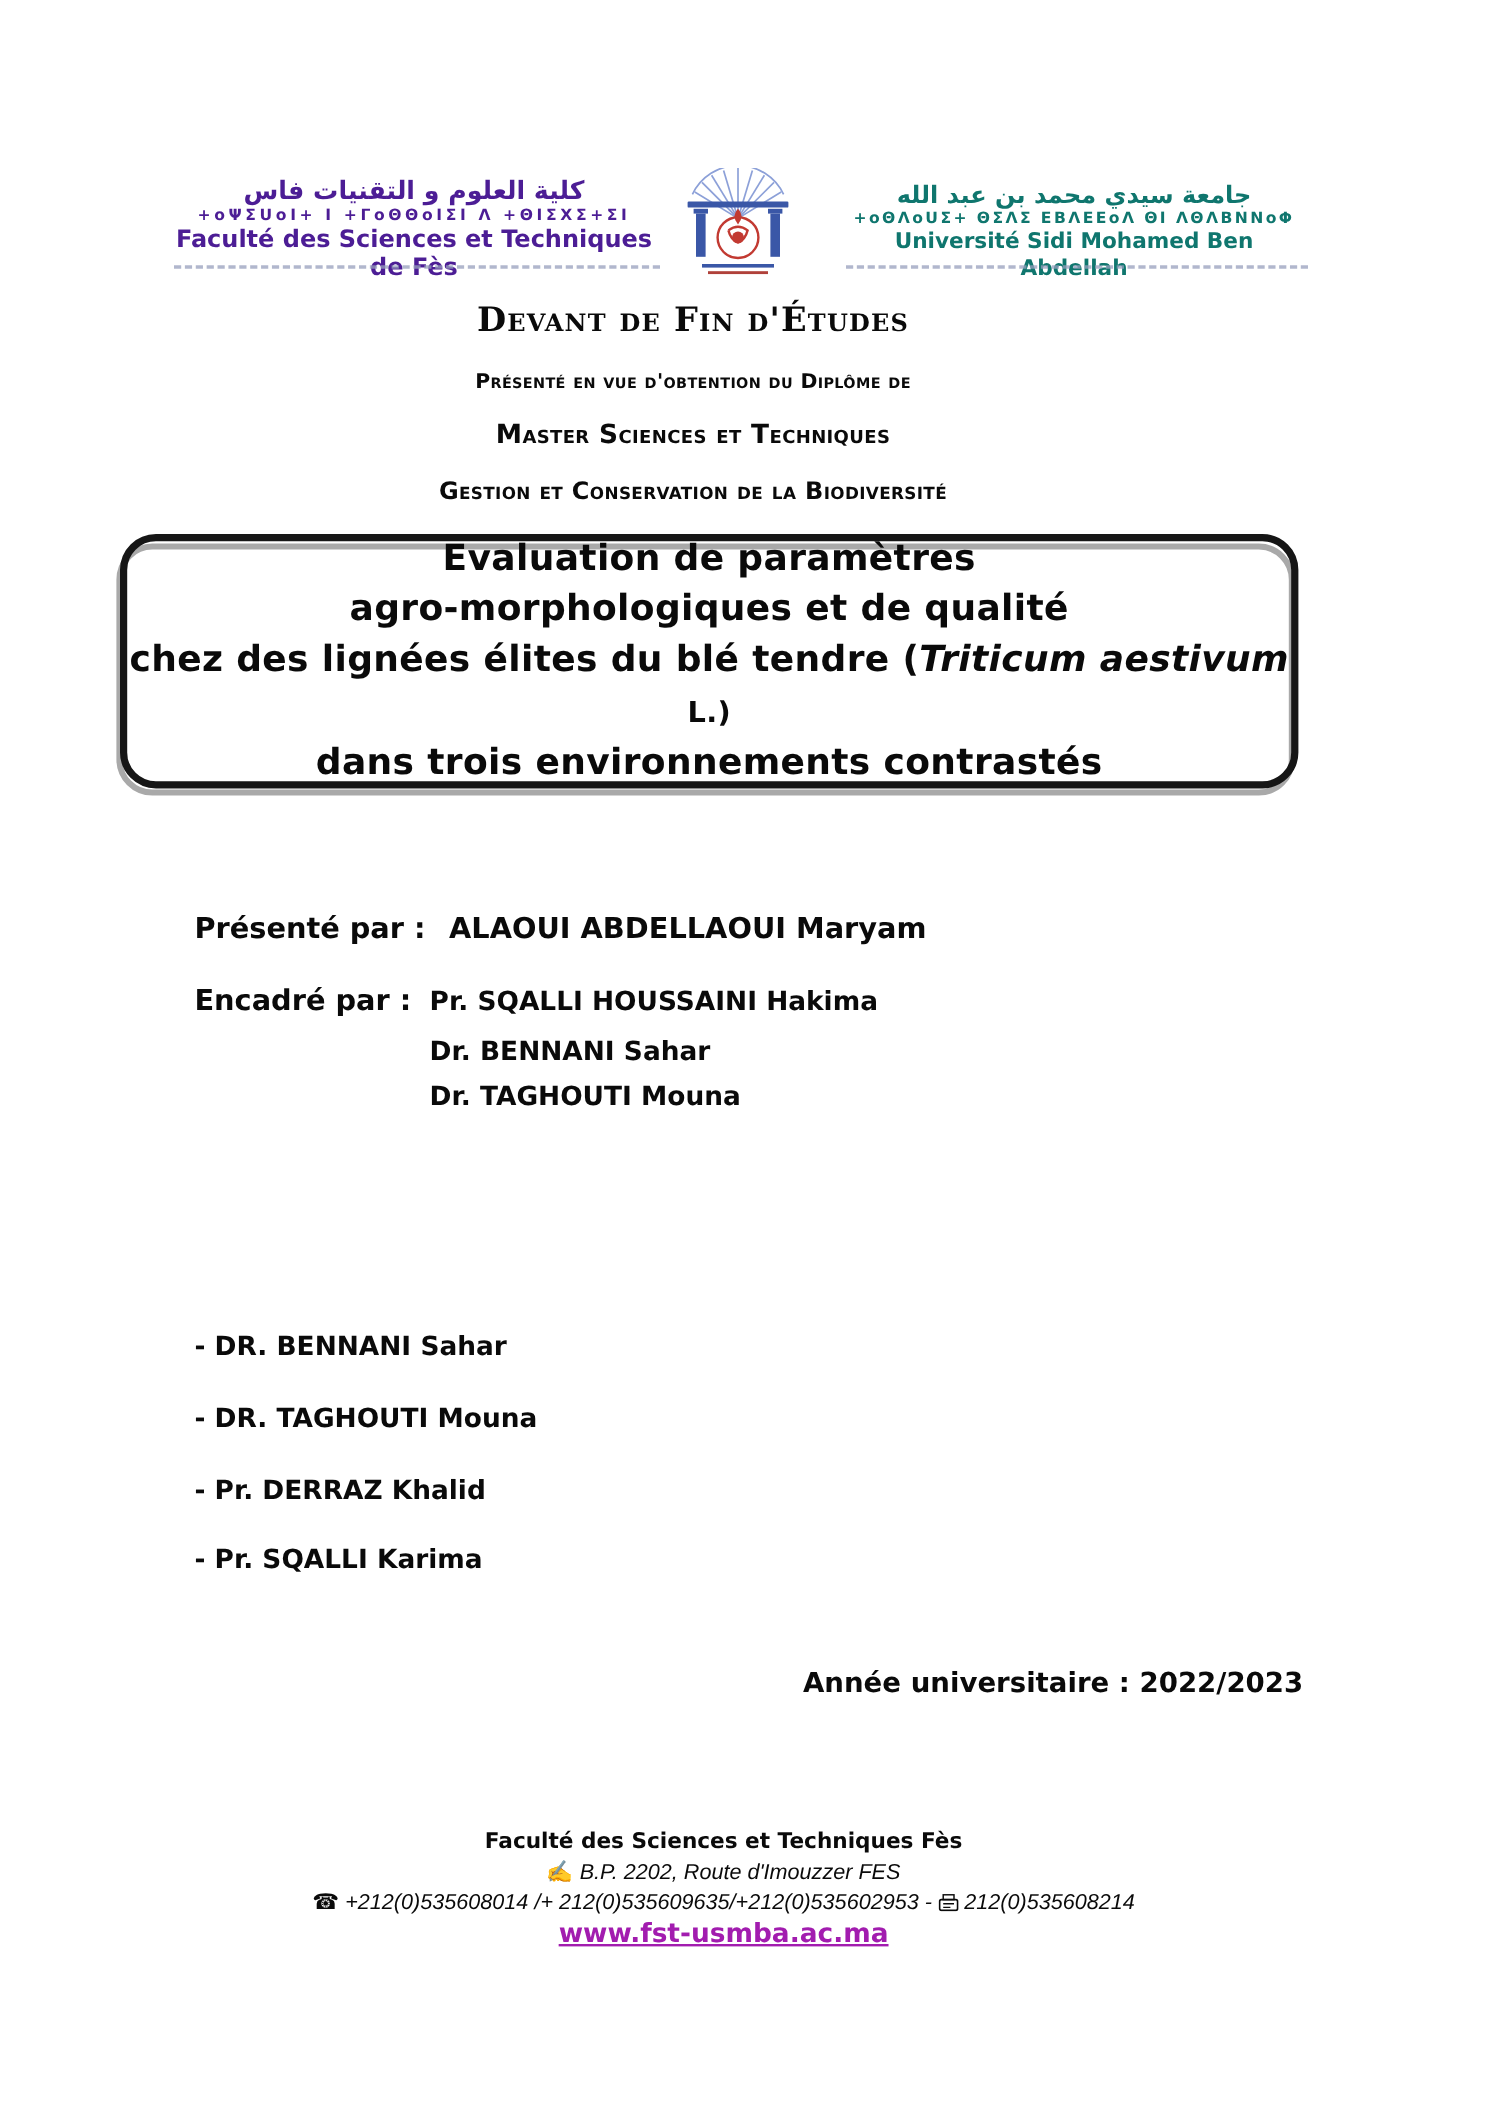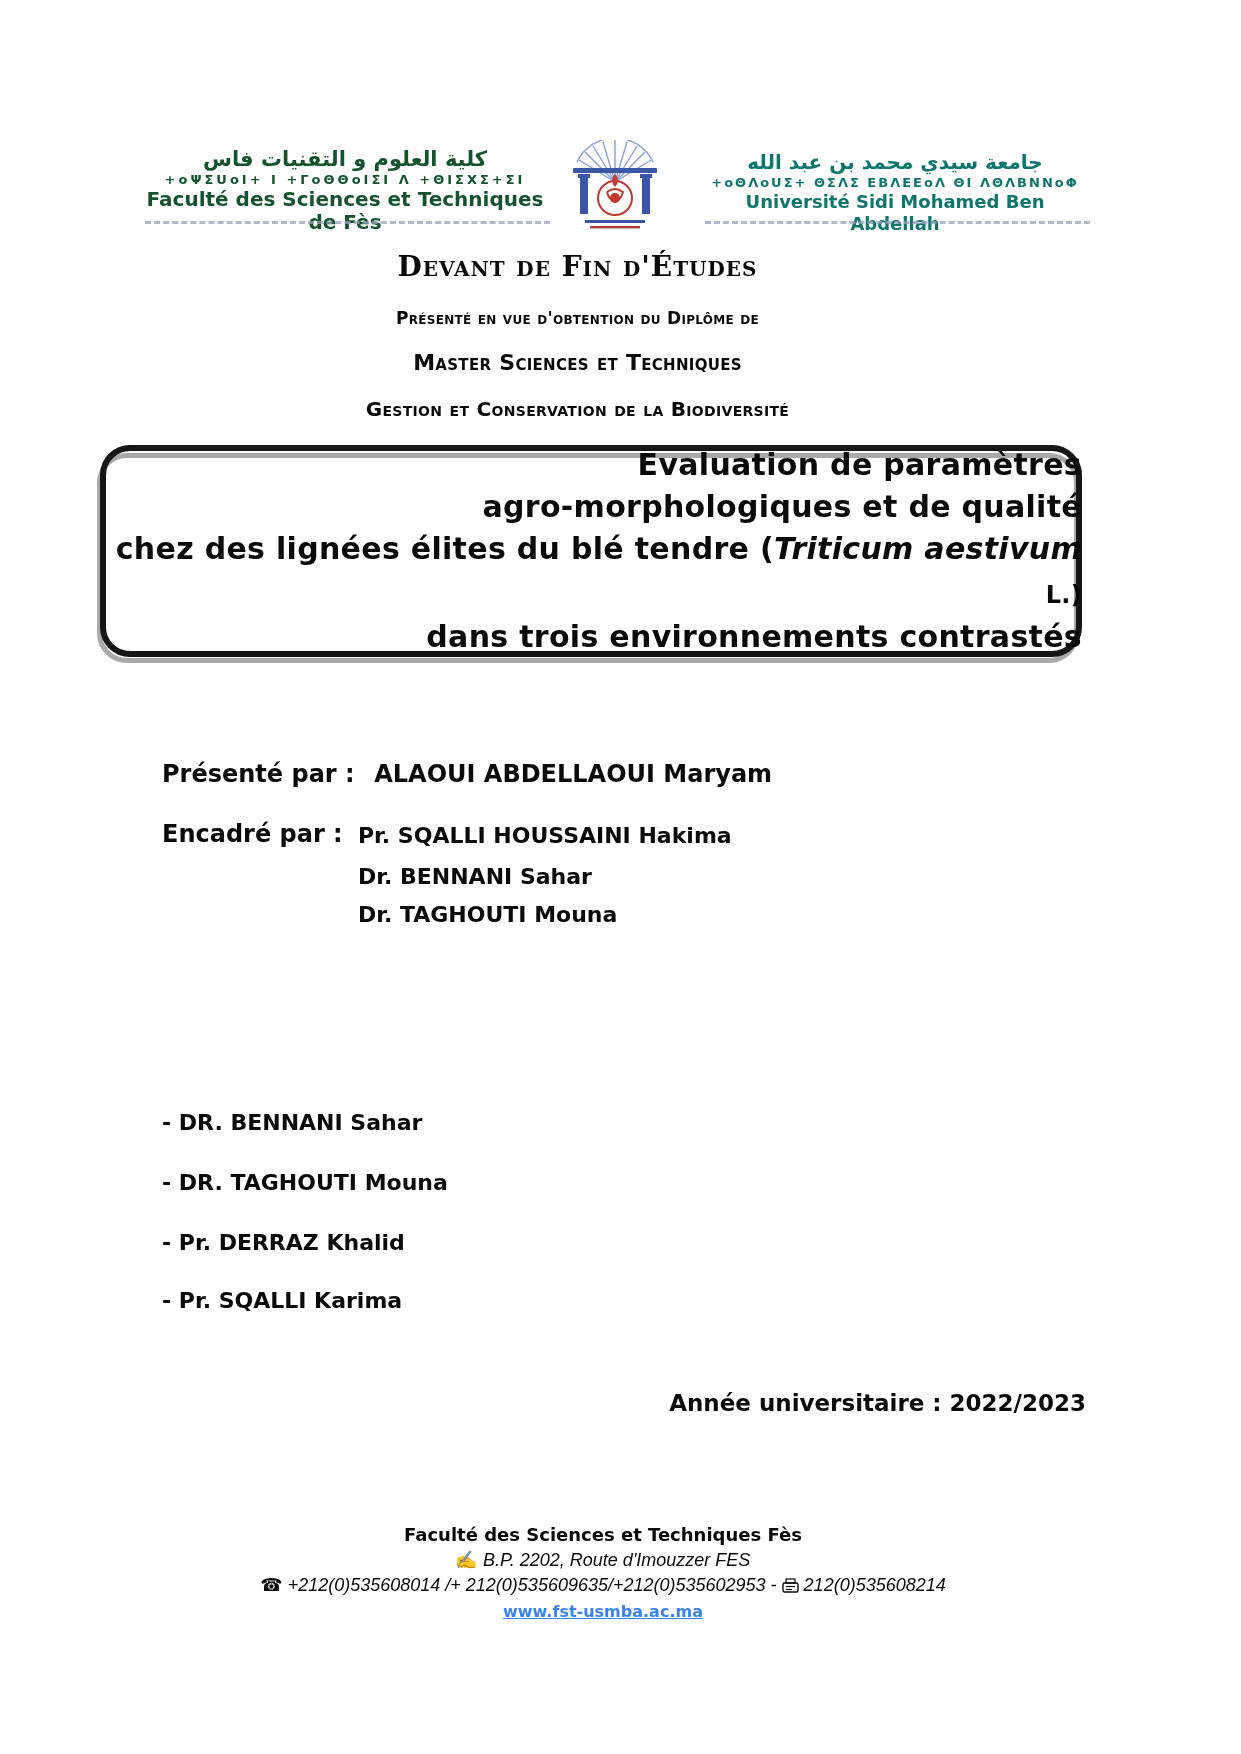--- a/index.html
+++ b/index.html
@@ -4,21 +4,21 @@
 <style>
   html,body { margin:0; padding:0; background:#e8e8e8; }
   .page {
     position:relative; width:1241px; height:1754px; margin:0 auto;
     background:#ffffff; overflow:hidden;
     font-family:"DejaVu Sans", sans-serif; color:#0a0a0a;
   }
   .abs { position:absolute; }
 
   
-  .hdr-left { left:140px; top:146px; width:410px; text-align:center; color:#14532d; }
+  .hdr-left { left:140px; top:146px; width:410px; text-align:center; color:#4c1d95; }
   .hdr-left .ar { font-size:21px; font-weight:bold; line-height:26px; }
   .hdr-left .tif { font-size:13px; font-weight:bold; letter-spacing:3px; line-height:16px; }
   .hdr-left .fr { font-size:20px; font-weight:bold; line-height:23px; }
   .hdr-right { left:700px; top:150px; width:390px; text-align:center; color:#0f766e; }
   .hdr-right .ar { font-size:20px; font-weight:bold; line-height:25px; }
   .hdr-right .tif { font-size:13px; font-weight:bold; letter-spacing:2px; line-height:16px; }
   .hdr-right .fr { font-size:18px; font-weight:bold; line-height:22px; }
   .dash { height:0; border-top:3px dashed #98a0bd; opacity:.75; }
   .logo-wrap { left:565px; top:140px; width:100px; height:96px; }
 
@@ -35,21 +35,21 @@
     left:97px; top:453px; width:972px; height:200px;
     border:5px solid #a9a9a9; border-radius:30px;
   }
   .title-box {
     left:100px; top:445px; width:970px; height:200px;
     border:6px solid #161616; border-radius:30px; background:transparent;
   }
   .title-text {
     left:100px; top:445px; width:982px; height:212px;
     display:flex; flex-direction:column; justify-content:center;
-    text-align:right; font-weight:900; font-size:30px; line-height:42px;
+    text-align:center; font-weight:900; font-size:30px; line-height:42px;
     letter-spacing:.3px;
   }
   .title-text .it { font-style:italic; }
   .title-text .sm { font-size:24px; }
 
   
   .body-line { font-weight:bold; white-space:nowrap; }
   .lbl { font-size:24px; }
   .val { font-size:24px; }
   .sup { font-size:22px; }
@@ -57,21 +57,21 @@
   .annee { font-size:23px; font-weight:bold; white-space:nowrap; }
 
   
   .footer { left:0; width:1150px; text-align:center; }
   .footer .f1 { font-size:18px; font-weight:bold; line-height:26px; }
   .footer .f2, .footer .f3 {
     font-family:"Liberation Sans", sans-serif;
     font-style:italic; font-size:18px; line-height:25px;
   }
   .footer .link {
-    font-size:16px; font-weight:bold; color:#3b82f6;
+    font-size:22px; font-weight:bold; color:#a21caf;
     text-decoration:underline; line-height:27px;
   }
   .icon-glyph { font-style:normal; }
   .fax-svg { vertical-align:-2px; }
 </style>
 </head>
 <body>
 
 <div class="page">
 

